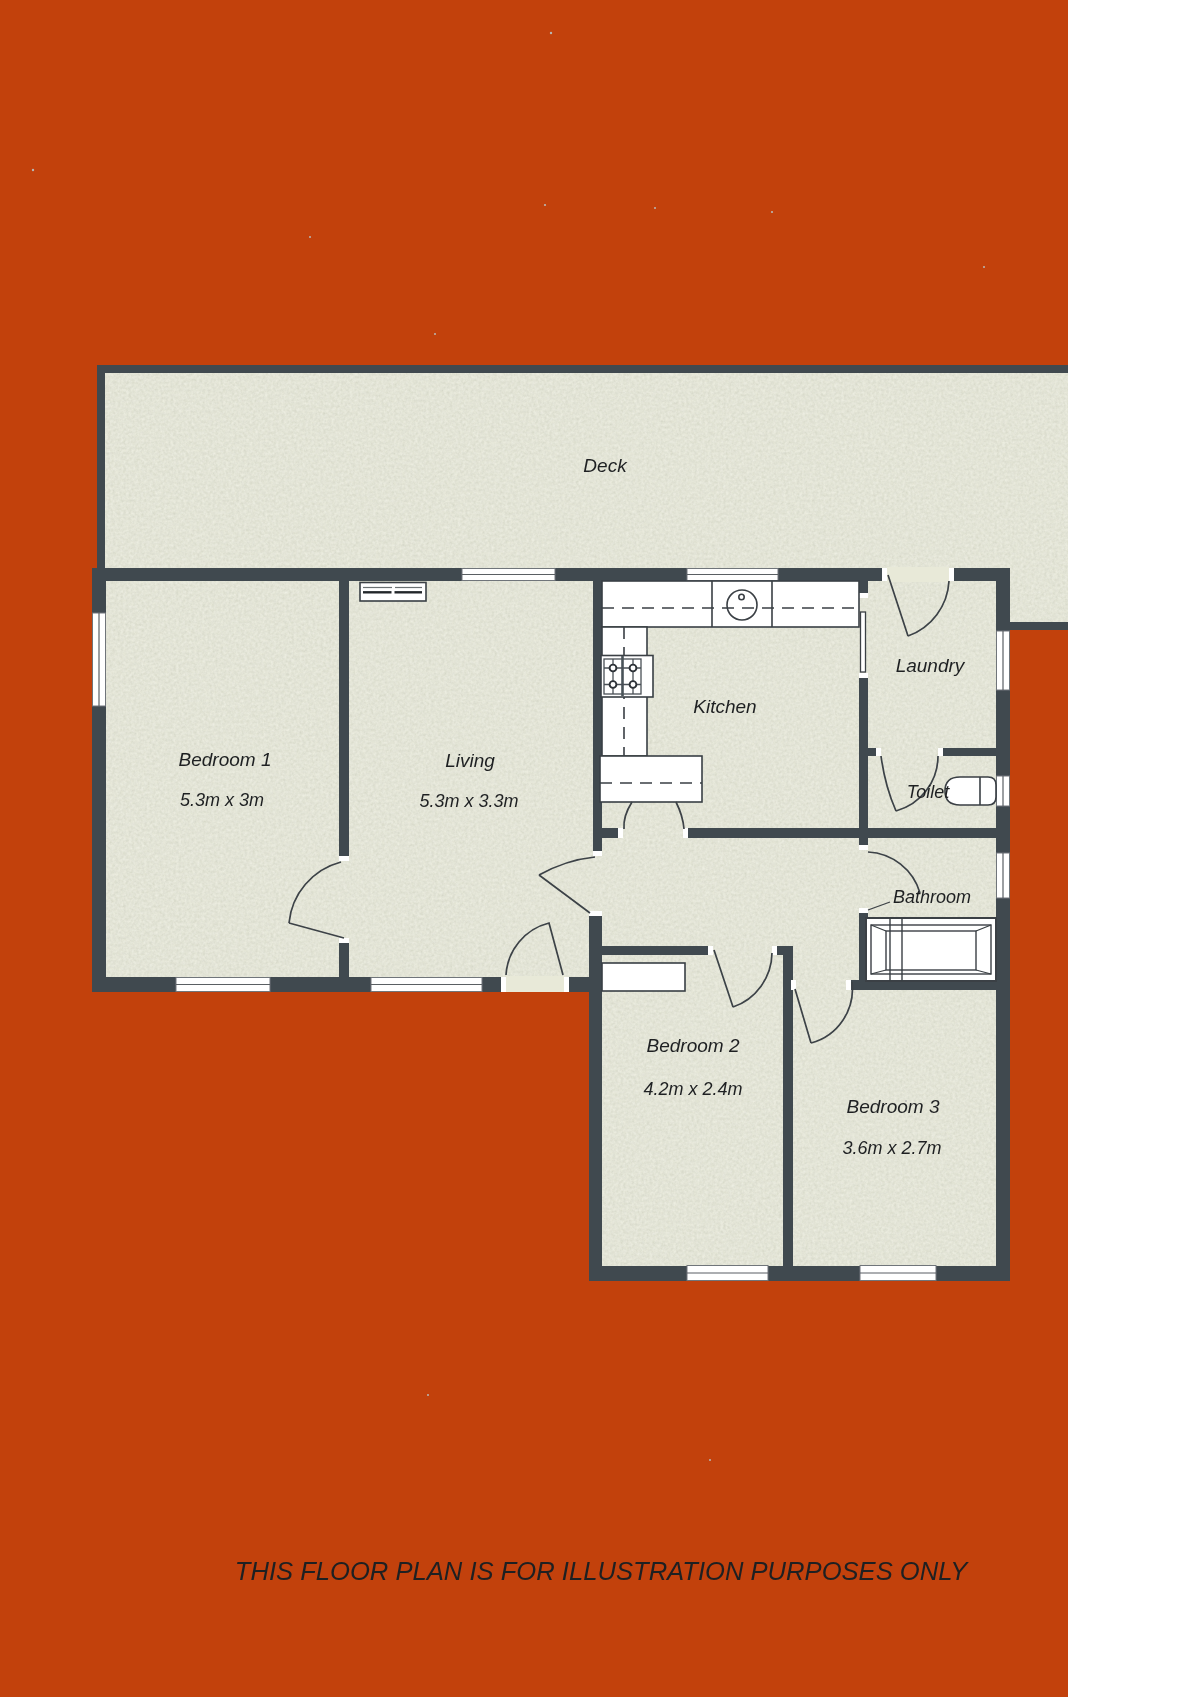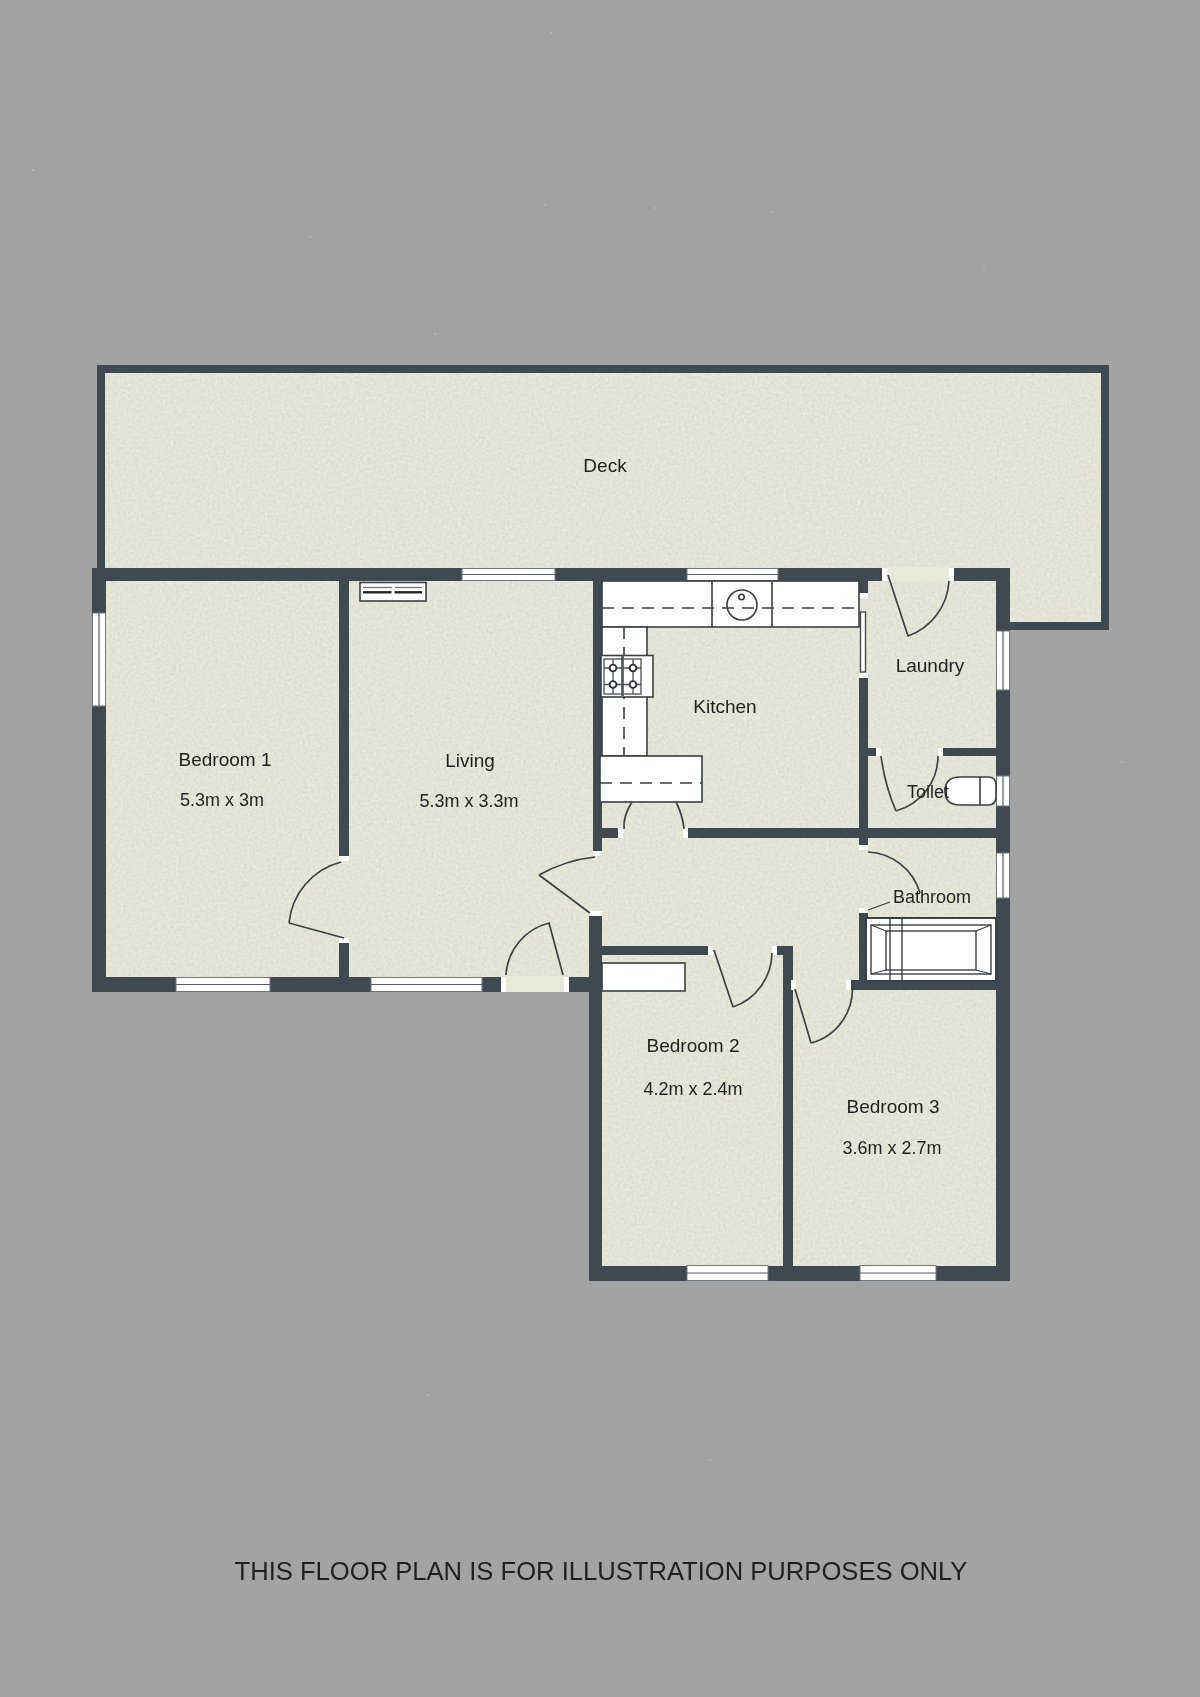--- a/index.html
+++ b/index.html
@@ -1,16 +1,16 @@
 <!DOCTYPE html>
 <html><head>
 <meta charset="utf-8">
 <style>
   html,body{margin:0;padding:0;background:#ffffff;}
-  .page{position:relative;width:1200px;height:1697px;background:#a3a3a3;overflow:hidden;}
+  .page{position:relative;width:1068px;height:1697px;background:#c2410c;overflow:hidden;font-style:italic;}
   svg{display:block;}
   text{font-family:"Liberation Sans", sans-serif;fill:#1e2022;}
 </style>
 </head>
 <body>
 <div class="page">
 <svg width="1200" height="1697" viewBox="0 0 1200 1697">
   <defs>
     <filter id="soften" x="-5%" y="-5%" width="110%" height="110%">
           <feGaussianBlur stdDeviation="0.5"></feGaussianBlur>

